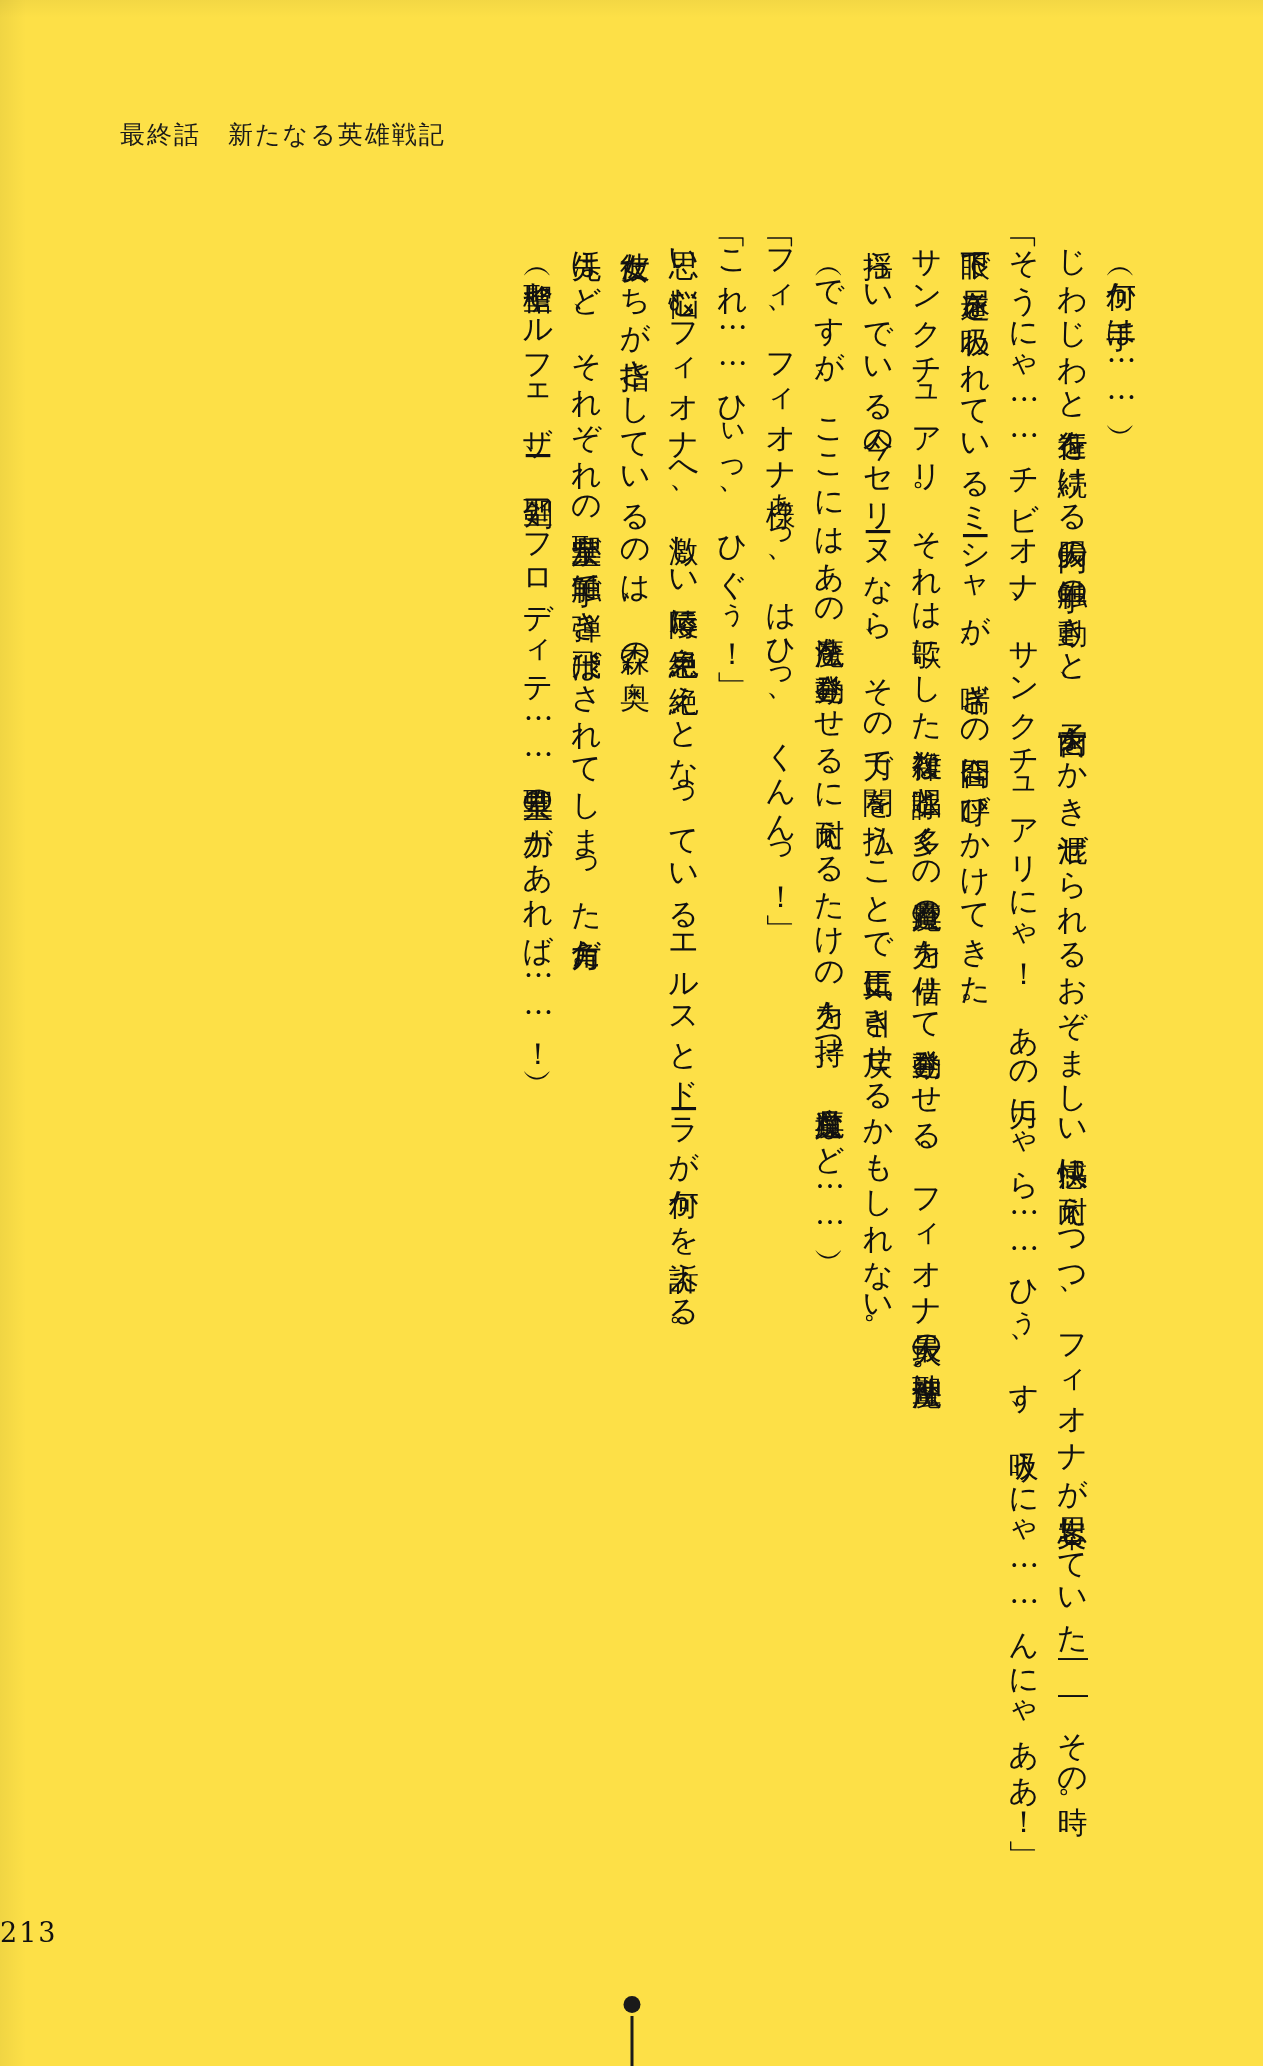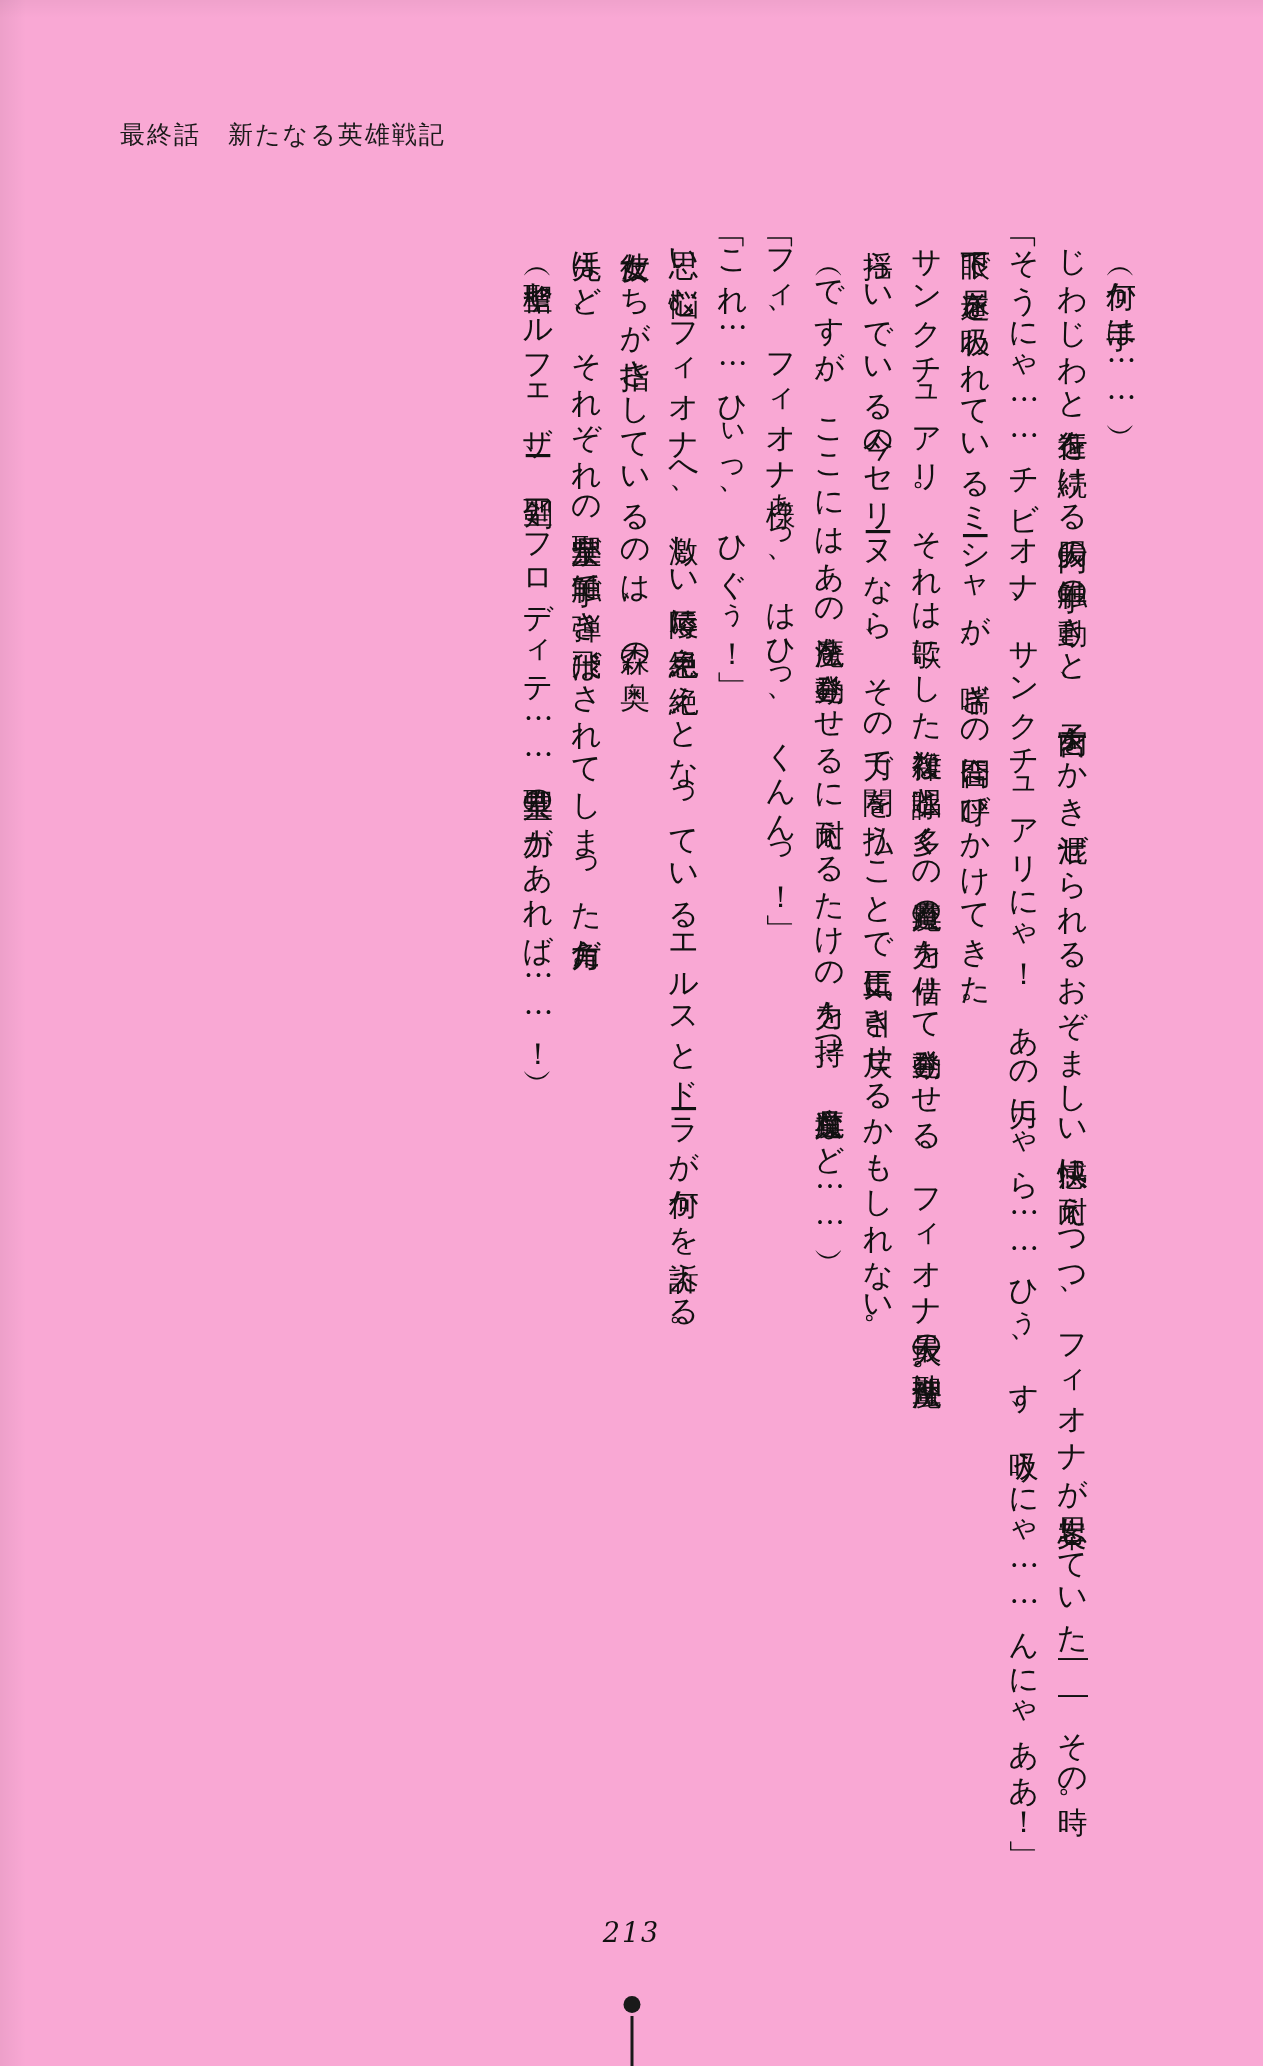--- a/index.html
+++ b/index.html
@@ -8,21 +8,21 @@
     background: #ffffff;
   }
   body {
     font-family: "DejaVu Serif", "Liberation Serif", serif;
     color: #111111;
   }
   .page {
     position: relative;
     width: 1263px;
     height: 2066px;
-    background: #f9a8d4;
+    background: #fde047;
     overflow: hidden;
   }
 
   
   .chapter-header {
     position: absolute;
     top: 118px;
     left: 120px;
     font-size: 25px;
     letter-spacing: 2px;
@@ -55,25 +55,23 @@
   .body-text p.indent {
     text-indent: 30px;
   }
 
   
   .folio {
     position: absolute;
     left: 0;
     right: 0;
     bottom: 118px;
-    text-align: center;
     font-size: 27px;
     color: #111111;
     letter-spacing: 2px;
-    font-style: italic;
   }
 
   
   .binding-mark {
     position: absolute;
     left: 50%;
     bottom: 0;
     transform: translateX(-50%);
     width: 20px;
     height: 70px;

